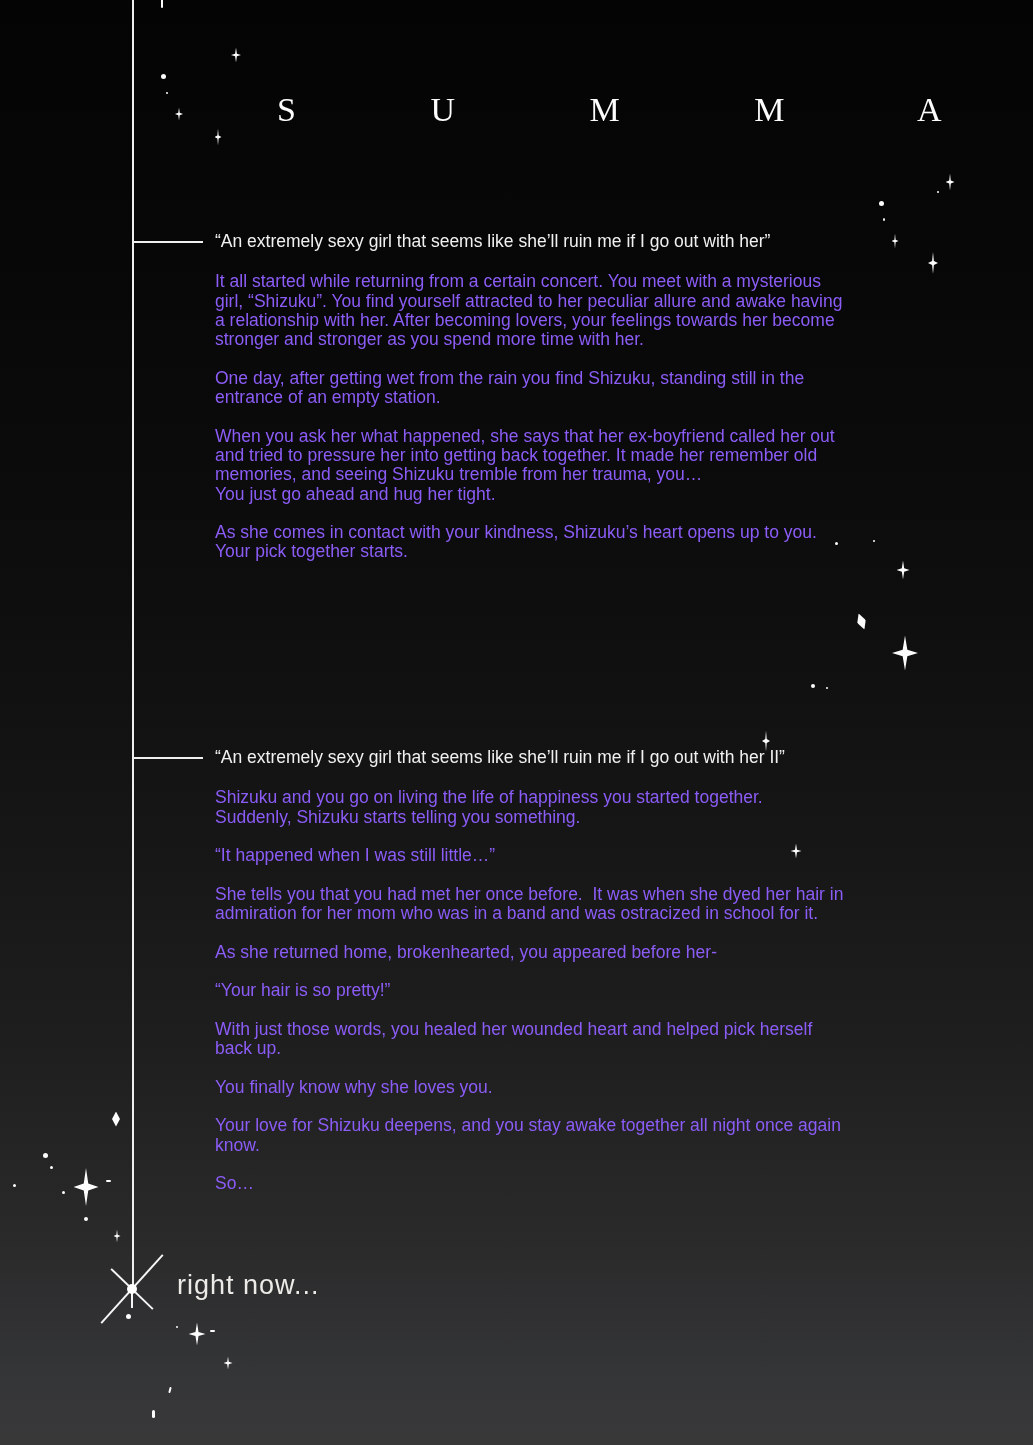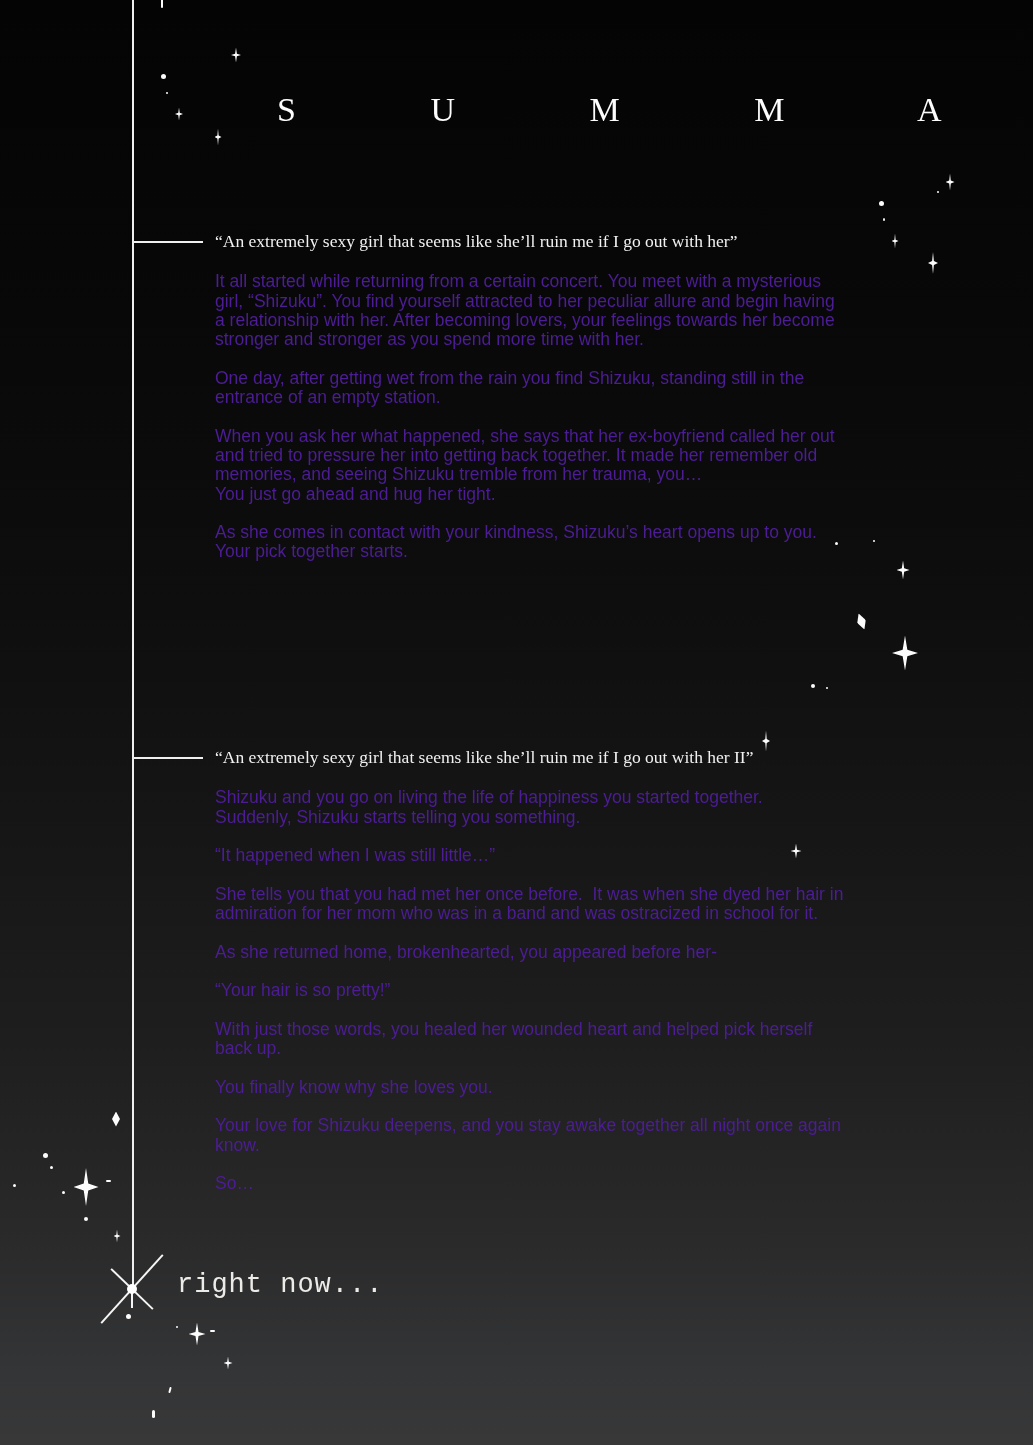--- a/index.html
+++ b/index.html
@@ -23,30 +23,30 @@
     font-family:"Liberation Serif","DejaVu Serif",serif;
     font-size:34px;line-height:36px;color:#fdfdfd;
     letter-spacing:63px;white-space:pre;font-weight:400;
   }
   .sections{position:absolute;left:215px;top:0;width:740px;}
   .section{position:absolute;left:0;width:740px;}
   .section:nth-child(1){top:232px;}
   .section:nth-child(2){top:748px;}
   .heading{
     margin:0 0 21px 0;font-size:17.5px;line-height:19.3px;
-    font-weight:400;color:#f1f1f1;white-space:pre;font-family:Liberation Serif, serif;
+    font-weight:400;color:#f1f1f1;white-space:pre;
   }
   .para{margin:0 0 19.3px 0;}
   .line{
     display:block;font-size:17.5px;line-height:19.3px;
-    color:#4c1d95;white-space:pre;
+    color:#8b5cf6;white-space:pre;
   }
   .footer-text{
     position:absolute;left:177px;top:1270px;
-    font-family:Liberation Mono, monospace;
+    font-family:Liberation Sans, sans-serif;
     font-size:27px;color:#edebe7;letter-spacing:1px;white-space:pre;
   }
   .sparkle{position:absolute;background:#fcfcfc;}
   .sparkle.star{clip-path:polygon(50% 0%,59% 41%,100% 50%,59% 59%,50% 100%,41% 59%,0% 50%,41% 41%);}
   .sparkle.diamond{clip-path:polygon(50% 0%,100% 50%,50% 100%,0% 50%);}
   .sparkle.dot{border-radius:50%;}
   .sparkle.dash{border-radius:2px;}
   .bigstar{position:absolute;left:132px;top:1289px;width:0;height:0;}
   .bigstar .ray{position:absolute;background:#f5f5f5;}
   .bigstar .ray.r1{width:92px;height:2px;left:-46px;top:-1px;transform:rotate(-48deg);}
@@ -61,21 +61,21 @@
 <div class="tick t1" style="background: rgb(239, 239, 239);"></div>
 <div class="tick t2" style="background: rgb(239, 239, 239);"></div>
 
 <div class="page-title">S U M M A R Y</div>
 
 <div class="sections">
     <section class="section">
       <h2 class="heading">“An extremely sexy girl that seems like she’ll ruin me if I go out with her”</h2>
       <p class="para">
         <span class="line">It all started while returning from a certain concert. You meet with a mysterious</span>
-        <span class="line">girl, “Shizuku”. You find yourself attracted to her peculiar allure and begin having</span>
+        <span class="line">girl, “Shizuku”. You find yourself attracted to her peculiar allure and awake having</span>
         <span class="line">a relationship with her. After becoming lovers, your feelings towards her become</span>
         <span class="line">stronger and stronger as you spend more time with her.</span>
       </p>
       <p class="para">
         <span class="line">One day, after getting wet from the rain you find Shizuku, standing still in the</span>
         <span class="line">entrance of an empty station.</span>
       </p>
       <p class="para">
         <span class="line">When you ask her what happened, she says that her ex-boyfriend called her out</span>
         <span class="line">and tried to pressure her into getting back together. It made her remember old</span>

